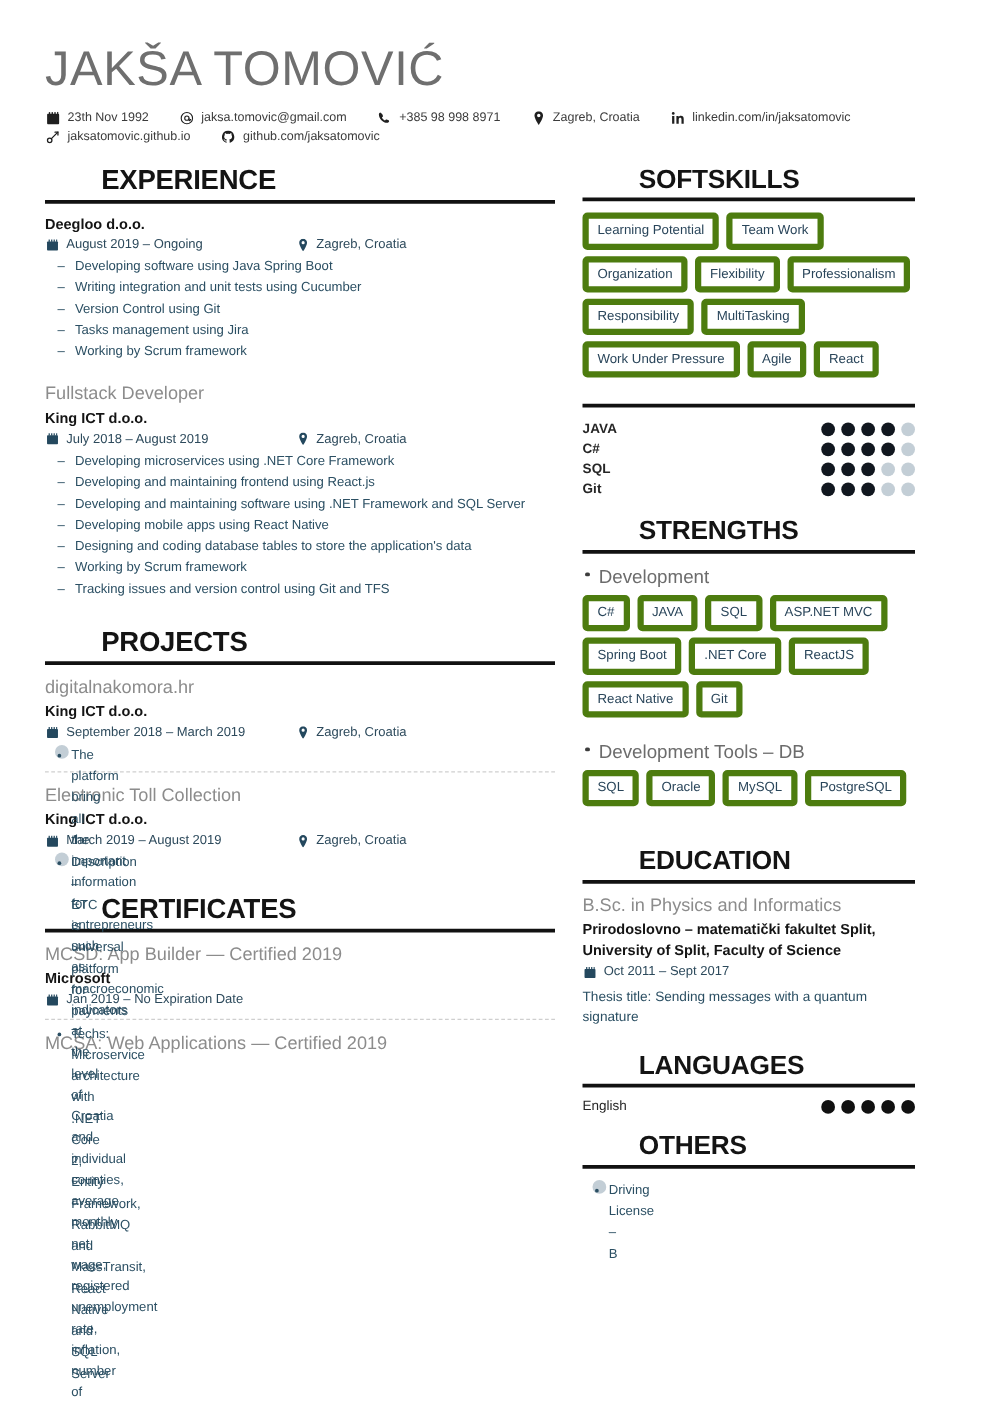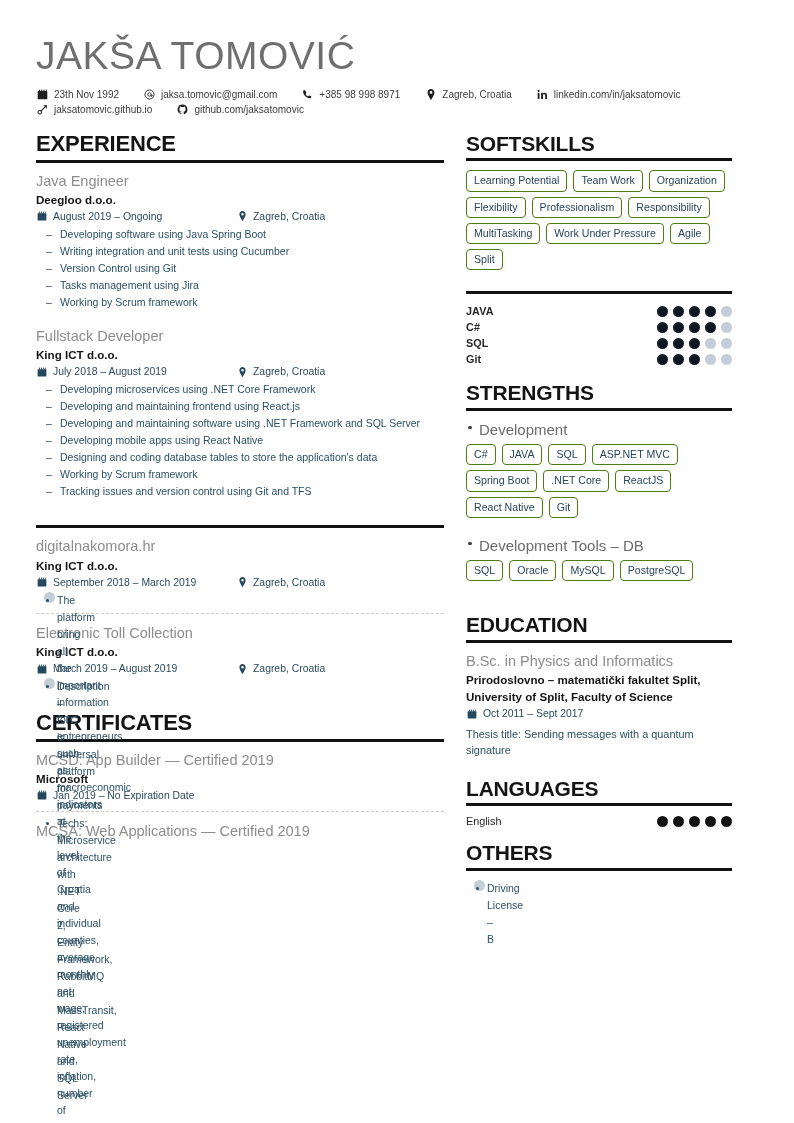--- a/index.html
+++ b/index.html
@@ -72,20 +72,21 @@
 
   
   .sec { margin-bottom: 6px; }
 
   .sec-title {
     font-size: 22px;
     font-weight: bold;
     color: #141414;
     letter-spacing: -0.2px;
     line-height: 1.12;
+    margin-left: 45px;
   }
   .sec-title.sm { font-size: 21px; }
 
   .sec-rule {
     height: 3px;
     background: #111111;
     margin-top: 3px;
     margin-bottom: 9px;
   }
 
@@ -170,21 +171,21 @@
   
   .tags {
     display: flex;
     flex-wrap: wrap;
     gap: 5px 6px;
     margin-bottom: 2px;
   }
 
   .tag {
     display: inline-block;
-    border: 1px solid #4d7c0f;
+    border: 5px solid #4d7c0f;
     border-radius: 4px;
     padding: 3px 7px 4px 7px;
     font-size: 10.6px;
     color: #29455a;
     line-height: 1.15;
     background: #fff;
     white-space: nowrap;
   }
 
   
@@ -369,21 +370,20 @@
 
   <div class="columns">
 
     <div class="col-left">
 
       <div class="sec">
         <div class="sec-title">EXPERIENCE</div>
         <div class="sec-rule"></div>
 
         <div class="entry">
-          <div class="entry-title">Java Engineer</div>
           <div class="entry-org">Deegloo d.o.o.</div>
           <div class="entry-meta">
             <div class="meta-item meta-date">
               <span class="mi">
                 <svg width="10" height="10" viewBox="0 0 16 16" fill="currentColor">
                     <rect x="1" y="3.4" width="14" height="11.6" rx="1"></rect>
                     <rect x="3" y="1" width="1.6" height="3"></rect>
                     <rect x="6.2" y="1" width="1.6" height="3"></rect>
                     <rect x="9.4" y="1" width="1.6" height="3"></rect>
                     <rect x="12.6" y="1" width="1.4" height="3"></rect>
@@ -444,20 +444,21 @@
             <li>Designing and coding database tables to store the application's data</li>
             <li>Working by Scrum framework</li>
             <li>Tracking issues and version control using Git and TFS</li>
           </ul>
         </div>
       </div>
 
       <div class="gap-16"></div>
 
       <div class="sec">
+        <div class="sec-title">PROJECTS</div>
         <div class="sec-rule"></div>
 
         <div class="entry">
           <div class="entry-title">digitalnakomora.hr</div>
           <div class="entry-org">King ICT d.o.o.</div>
           <div class="entry-meta">
             <div class="meta-item meta-date">
               <span class="mi">
                 <svg width="10" height="10" viewBox="0 0 16 16" fill="currentColor">
                     <rect x="1" y="3.4" width="14" height="11.6" rx="1"></rect>
@@ -560,21 +561,21 @@
         <div class="tags">
           <span class="tag">Learning Potential</span>
           <span class="tag">Team Work</span>
           <span class="tag">Organization</span>
           <span class="tag">Flexibility</span>
           <span class="tag">Professionalism</span>
           <span class="tag">Responsibility</span>
           <span class="tag">MultiTasking</span>
           <span class="tag">Work Under Pressure</span>
           <span class="tag">Agile</span>
-          <span class="tag">Split</span>
+          <span class="tag">React</span>
         </div>
       </div>
 
       <div class="gap-12"></div>
 
       <div class="sec">
         <div class="sec-rule"></div>
         <div class="skill-rows">
           <div class="skill-row">
             <span class="skill-name">JAVA</span>

